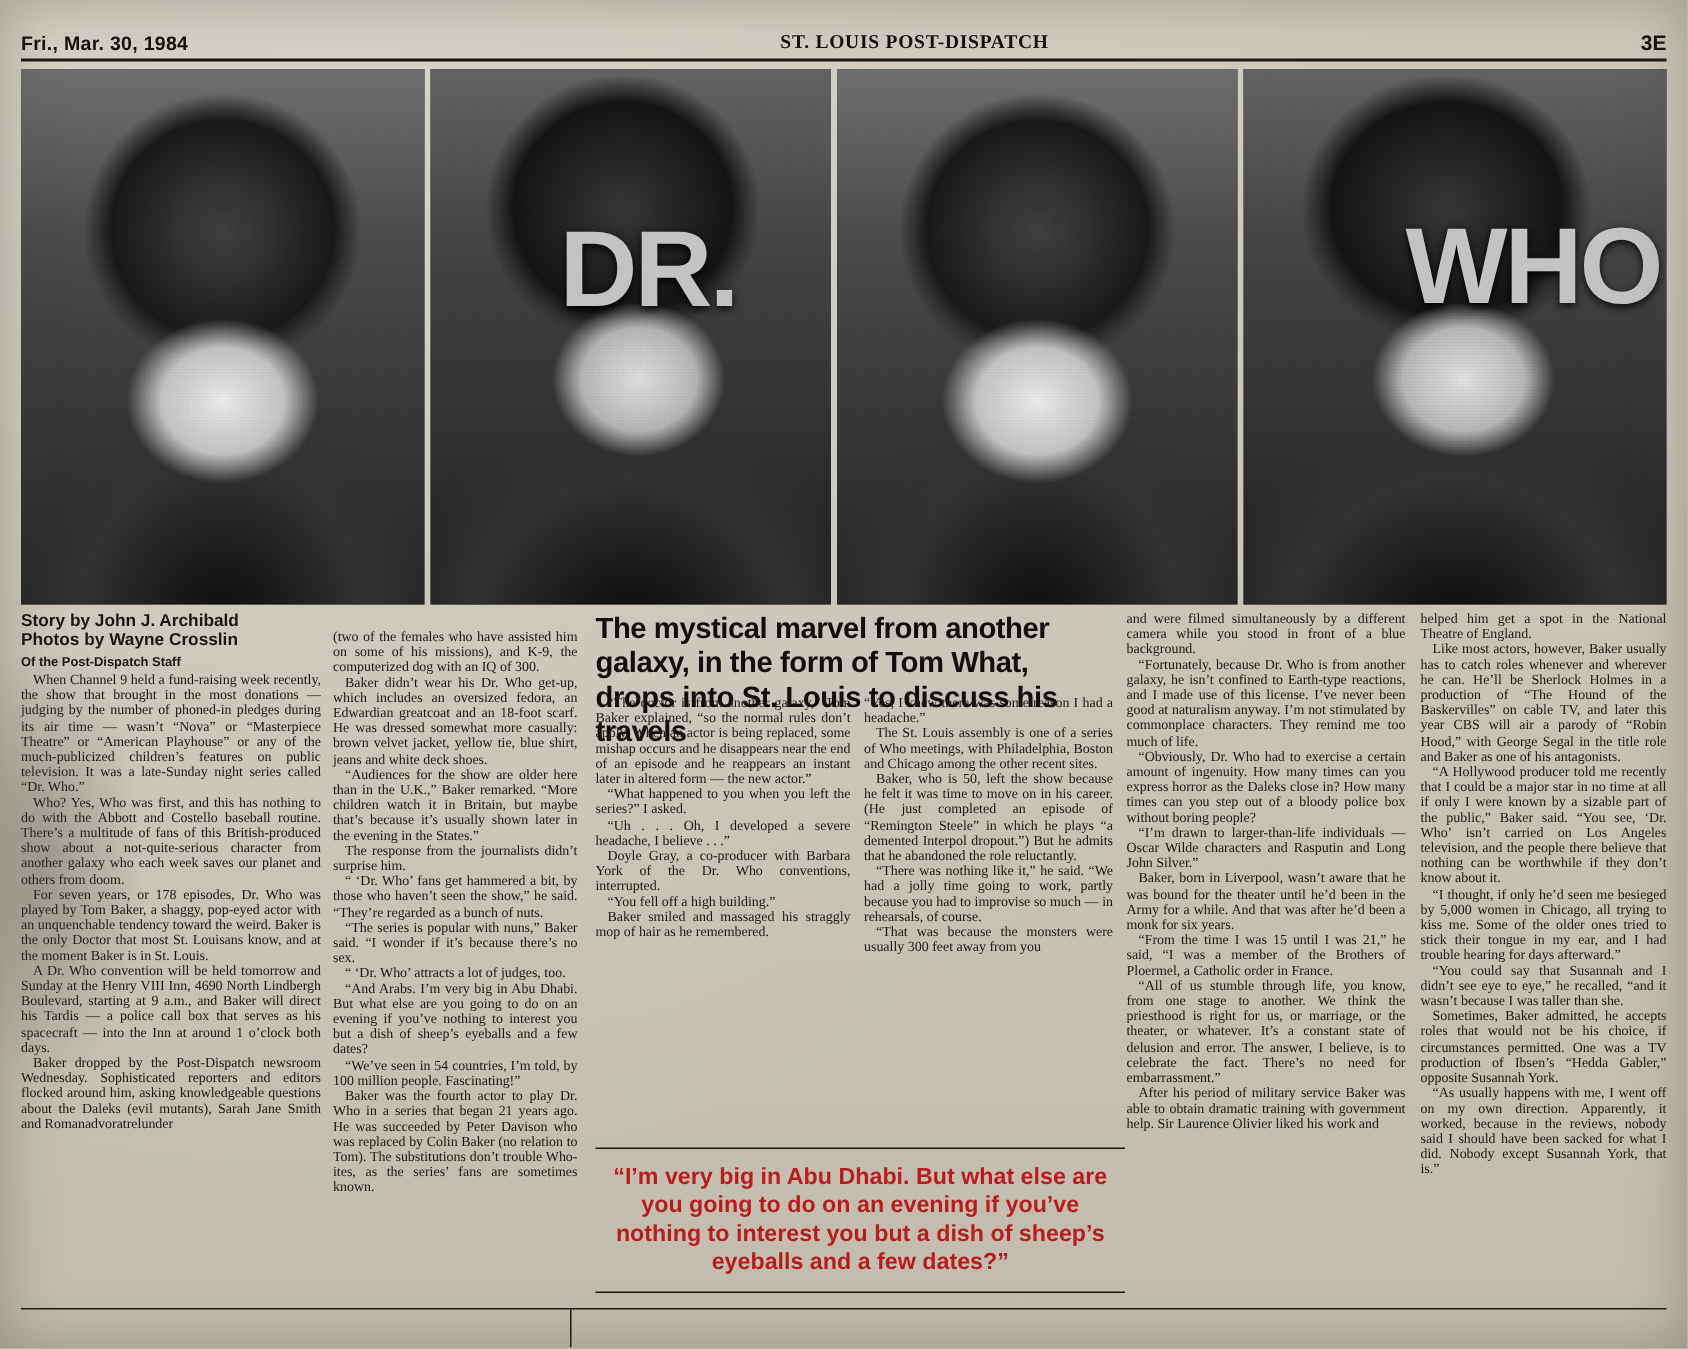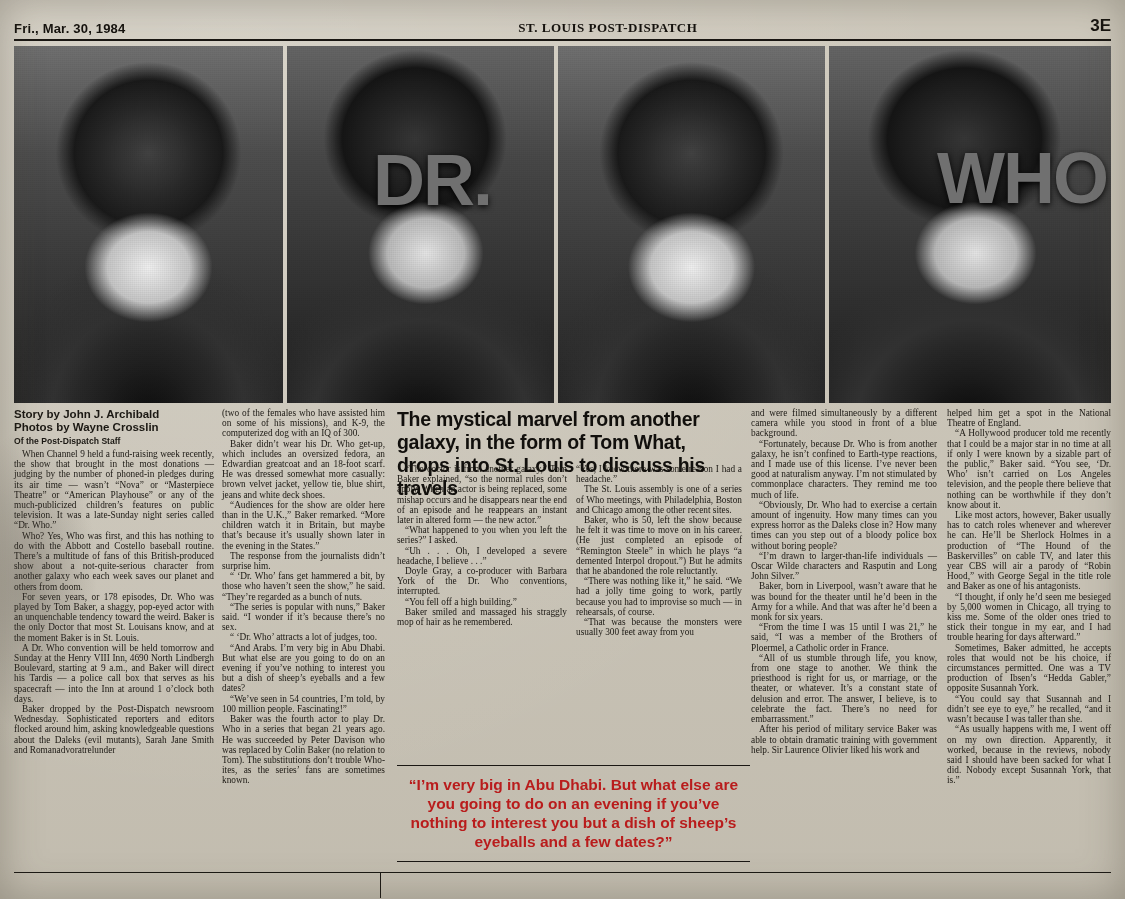--- a/index.html
+++ b/index.html
@@ -45,21 +45,21 @@
   }
   .masthead .paper-name {
     font-family: "Liberation Serif", serif;
     font-weight: bold;
     font-size: 13px;
     letter-spacing: 0.5px;
   }
   .masthead .pagenum {
     font-family: "Liberation Sans", sans-serif;
     font-weight: bold;
-    font-size: 17px;
+    font-size: 14px;
   }
 
   
   .photostrip {
     position: absolute;
     left: 14px;
     top: 46px;
     width: 1097px;
     height: 357px;
     display: flex;
@@ -99,21 +99,21 @@
     background-image:
       repeating-linear-gradient(0deg, rgba(0,0,0,0.05) 0 1px, rgba(255,255,255,0.03) 1px 2px),
       repeating-linear-gradient(90deg, rgba(0,0,0,0.04) 0 1px, rgba(255,255,255,0.02) 1px 2px);
     mix-blend-mode: multiply;
     opacity: 0.55;
   }
   .logo-word {
     position: absolute;
     font-family: "Liberation Sans", sans-serif;
     font-weight: bold;
-    color: #ec4899;
+    color: #f0abfc;
     letter-spacing: -2px;
     line-height: 1;
     text-shadow: 0 2px 6px rgba(0,0,0,0.8);
   }
   .logo-dr {
     left: 86px;
     top: 98px;
     font-size: 72px;
   }
   .logo-who {
@@ -138,21 +138,21 @@
     text-align: justify;
     color: #1b1813;
   }
   .col p {
     margin: 0;
     text-indent: 8px;
   }
   .col p.noind { text-indent: 0; }
 
   .c1 { left: 0; width: 200px; }
-  .c2 { left: 208px; width: 163px; }
+  .c2 { left: 208px; width: 163px; margin-top: 12px; }
   .c3 { left: 383px; width: 170px; }
   .c4 { left: 562px; width: 166px; }
   .c5 { left: 737px; width: 186px; }
   .c6 { left: 933px; width: 164px; }
 
   .byline {
     font-family: "Liberation Sans", sans-serif;
     font-weight: bold;
     font-size: 11.5px;
     line-height: 13px;
@@ -311,25 +311,25 @@
       <p>“Obviously, Dr. Who had to exercise a certain amount of ingenuity. How many times can you express horror as the Daleks close in? How many times can you step out of a bloody police box without boring people?</p>
       <p>“I’m drawn to larger-than-life individuals — Oscar Wilde characters and Rasputin and Long John Silver.”</p>
       <p>Baker, born in Liverpool, wasn’t aware that he was bound for the theater until he’d been in the Army for a while. And that was after he’d been a monk for six years.</p>
       <p>“From the time I was 15 until I was 21,” he said, “I was a member of the Brothers of Ploermel, a Catholic order in France.</p>
       <p>“All of us stumble through life, you know, from one stage to another. We think the priesthood is right for us, or marriage, or the theater, or whatever. It’s a constant state of delusion and error. The answer, I believe, is to celebrate the fact. There’s no need for embarrassment.”</p>
       <p>After his period of military service Baker was able to obtain dramatic training with government help. Sir Laurence Olivier liked his work and</p>
     </div>
 
     <div class="col c6">
       <p class="noind">helped him get a spot in the National Theatre of England.</p>
+      <p>Like most actors, however, Baker usually has to catch roles whenever and wherever he can. He’ll be Sherlock Holmes in a production of “The Hound of the Baskervilles” on cable TV, and later this year CBS will air a parody of “Robin Hood,” with George Segal in the title role and Baker as one of his antagonists.</p>
       <p>“A Hollywood producer told me recently that I could be a major star in no time at all if only I were known by a sizable part of the public,” Baker said. “You see, ‘Dr. Who’ isn’t carried on Los Angeles television, and the people there believe that nothing can be worthwhile if they don’t know about it.</p>
-      <p>Like most actors, however, Baker usually has to catch roles whenever and wherever he can. He’ll be Sherlock Holmes in a production of “The Hound of the Baskervilles” on cable TV, and later this year CBS will air a parody of “Robin Hood,” with George Segal in the title role and Baker as one of his antagonists.</p>
       <p>“I thought, if only he’d seen me besieged by 5,000 women in Chicago, all trying to kiss me. Some of the older ones tried to stick their tongue in my ear, and I had trouble hearing for days afterward.”</p>
+      <p>“You could say that Susannah and I didn’t see eye to eye,” he recalled, “and it wasn’t because I was taller than she.</p>
       <p>Sometimes, Baker admitted, he accepts roles that would not be his choice, if circumstances permitted. One was a TV production of Ibsen’s “Hedda Gabler,” opposite Susannah York.</p>
-      <p>“You could say that Susannah and I didn’t see eye to eye,” he recalled, “and it wasn’t because I was taller than she.</p>
       <p>“As usually happens with me, I went off on my own direction. Apparently, it worked, because in the reviews, nobody said I should have been sacked for what I did. Nobody except Susannah York, that is.”</p>
     </div>
 
     <div class="pullquote">“I’m very big in Abu Dhabi. But what else are you going to do on an evening if you’ve nothing to interest you but a dish of sheep’s eyeballs and a few dates?”</div>
   </div>
 
   <div class="footrule">
     <div class="vtick"></div>
   </div>
 

